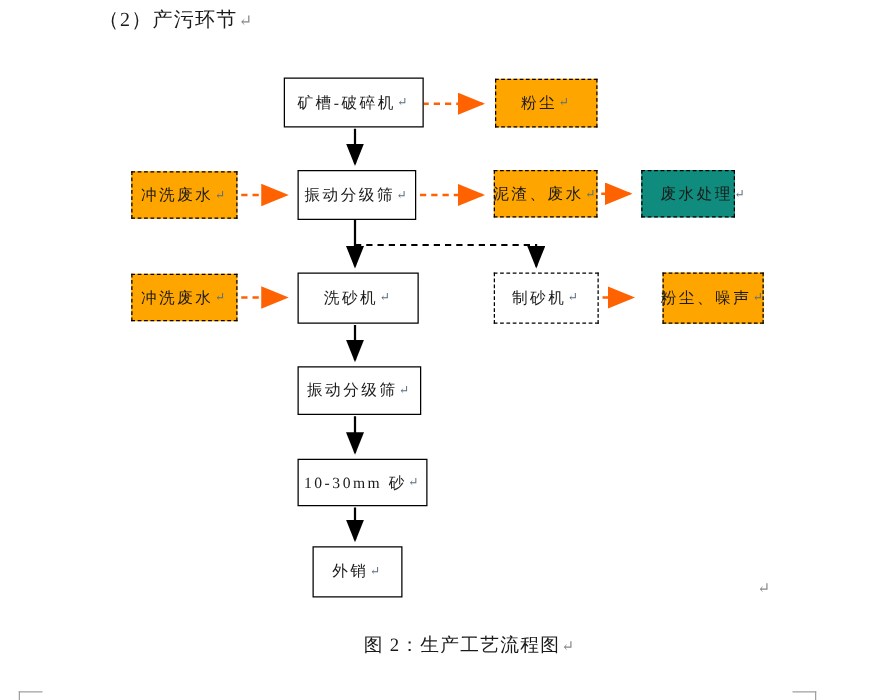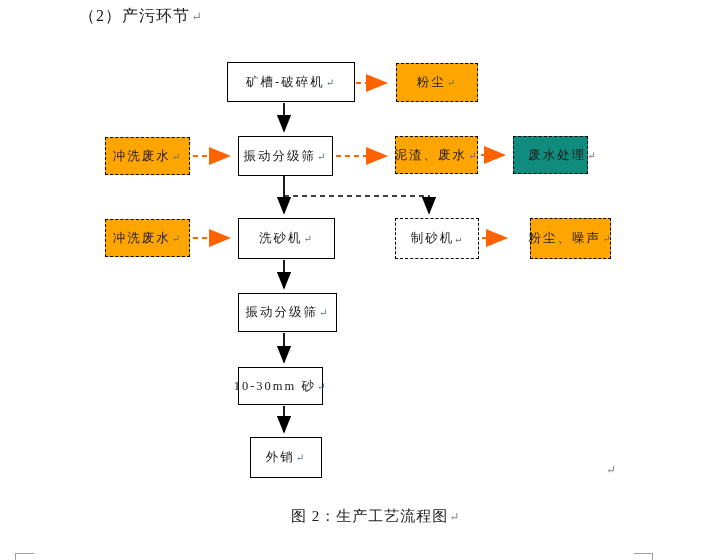--- a/index.html
+++ b/index.html
@@ -53,21 +53,21 @@
     <line class="ln-black" x1="429" y1="205" x2="429" y2="213" marker-end="url(#mBlack)"></line>
 
     <line class="ln-orange" x1="338" y1="83" x2="386" y2="83" marker-end="url(#mOrange)"></line>
     <line class="ln-orange" x1="193" y1="156" x2="229" y2="156" marker-end="url(#mOrange)"></line>
     <line class="ln-orange" x1="336" y1="156" x2="386" y2="156" marker-end="url(#mOrange)"></line>
     <line class="ln-orange" x1="481" y1="155" x2="504" y2="155" marker-end="url(#mOrange)"></line>
     <line class="ln-orange" x1="193" y1="238" x2="229" y2="238" marker-end="url(#mOrange)"></line>
     <line class="ln-orange" x1="482" y1="238" x2="506" y2="238" marker-end="url(#mOrange)"></line>
   </svg>
 
-  <div class="node" style="left:227px;top:62px;width:128px;height:40px;">
+  <div class="node" style="left:227px;top:62px;width:112px;height:40px;">
       <span>矿槽-破碎机</span>
       <span class="pmark">↵</span>
     </div>
   <div class="node orange dashed" style="left:396px;top:63px;width:82px;height:39px;">
       <span>粉尘</span>
       <span class="pmark">↵</span>
     </div>
 
   <div class="node orange dashed" style="left:105px;top:137px;width:85px;height:38px;">
       <span>冲洗废水</span>
@@ -87,34 +87,34 @@
     </div>
 
   <div class="node orange dashed" style="left:105px;top:219px;width:85px;height:38px;">
       <span>冲洗废水</span>
       <span class="pmark">↵</span>
     </div>
   <div class="node" style="left:238px;top:218px;width:97px;height:41px;">
       <span>洗砂机</span>
       <span class="pmark">↵</span>
     </div>
-  <div class="node dashed" style="left:395px;top:218px;width:84px;height:41px;font-family:Liberation Mono, monospace;">
+  <div class="node dashed" style="left:395px;top:218px;width:84px;height:41px;">
       <span>制砂机</span>
       <span class="pmark">↵</span>
     </div>
   <div class="node orange dashed" style="left:515px;top:218px;width:81px;height:41px;margin-left:15px;">
       <span>粉尘、噪声</span>
       <span class="pmark">↵</span>
     </div>
 
   <div class="node" style="left:238px;top:293px;width:99px;height:39px;">
       <span>振动分级筛</span>
       <span class="pmark">↵</span>
     </div>
-  <div class="node" style="left:238px;top:367px;width:85px;height:38px;">
+  <div class="node" style="left:238px;top:367px;width:104px;height:38px;">
       <span>10-30mm 砂</span>
       <span class="pmark">↵</span>
     </div>
   <div class="node" style="left:250px;top:437px;width:72px;height:41px;">
       <span>外销</span>
       <span class="pmark">↵</span>
     </div>
 
   <div class="stray-pmark">↵</div>
 

